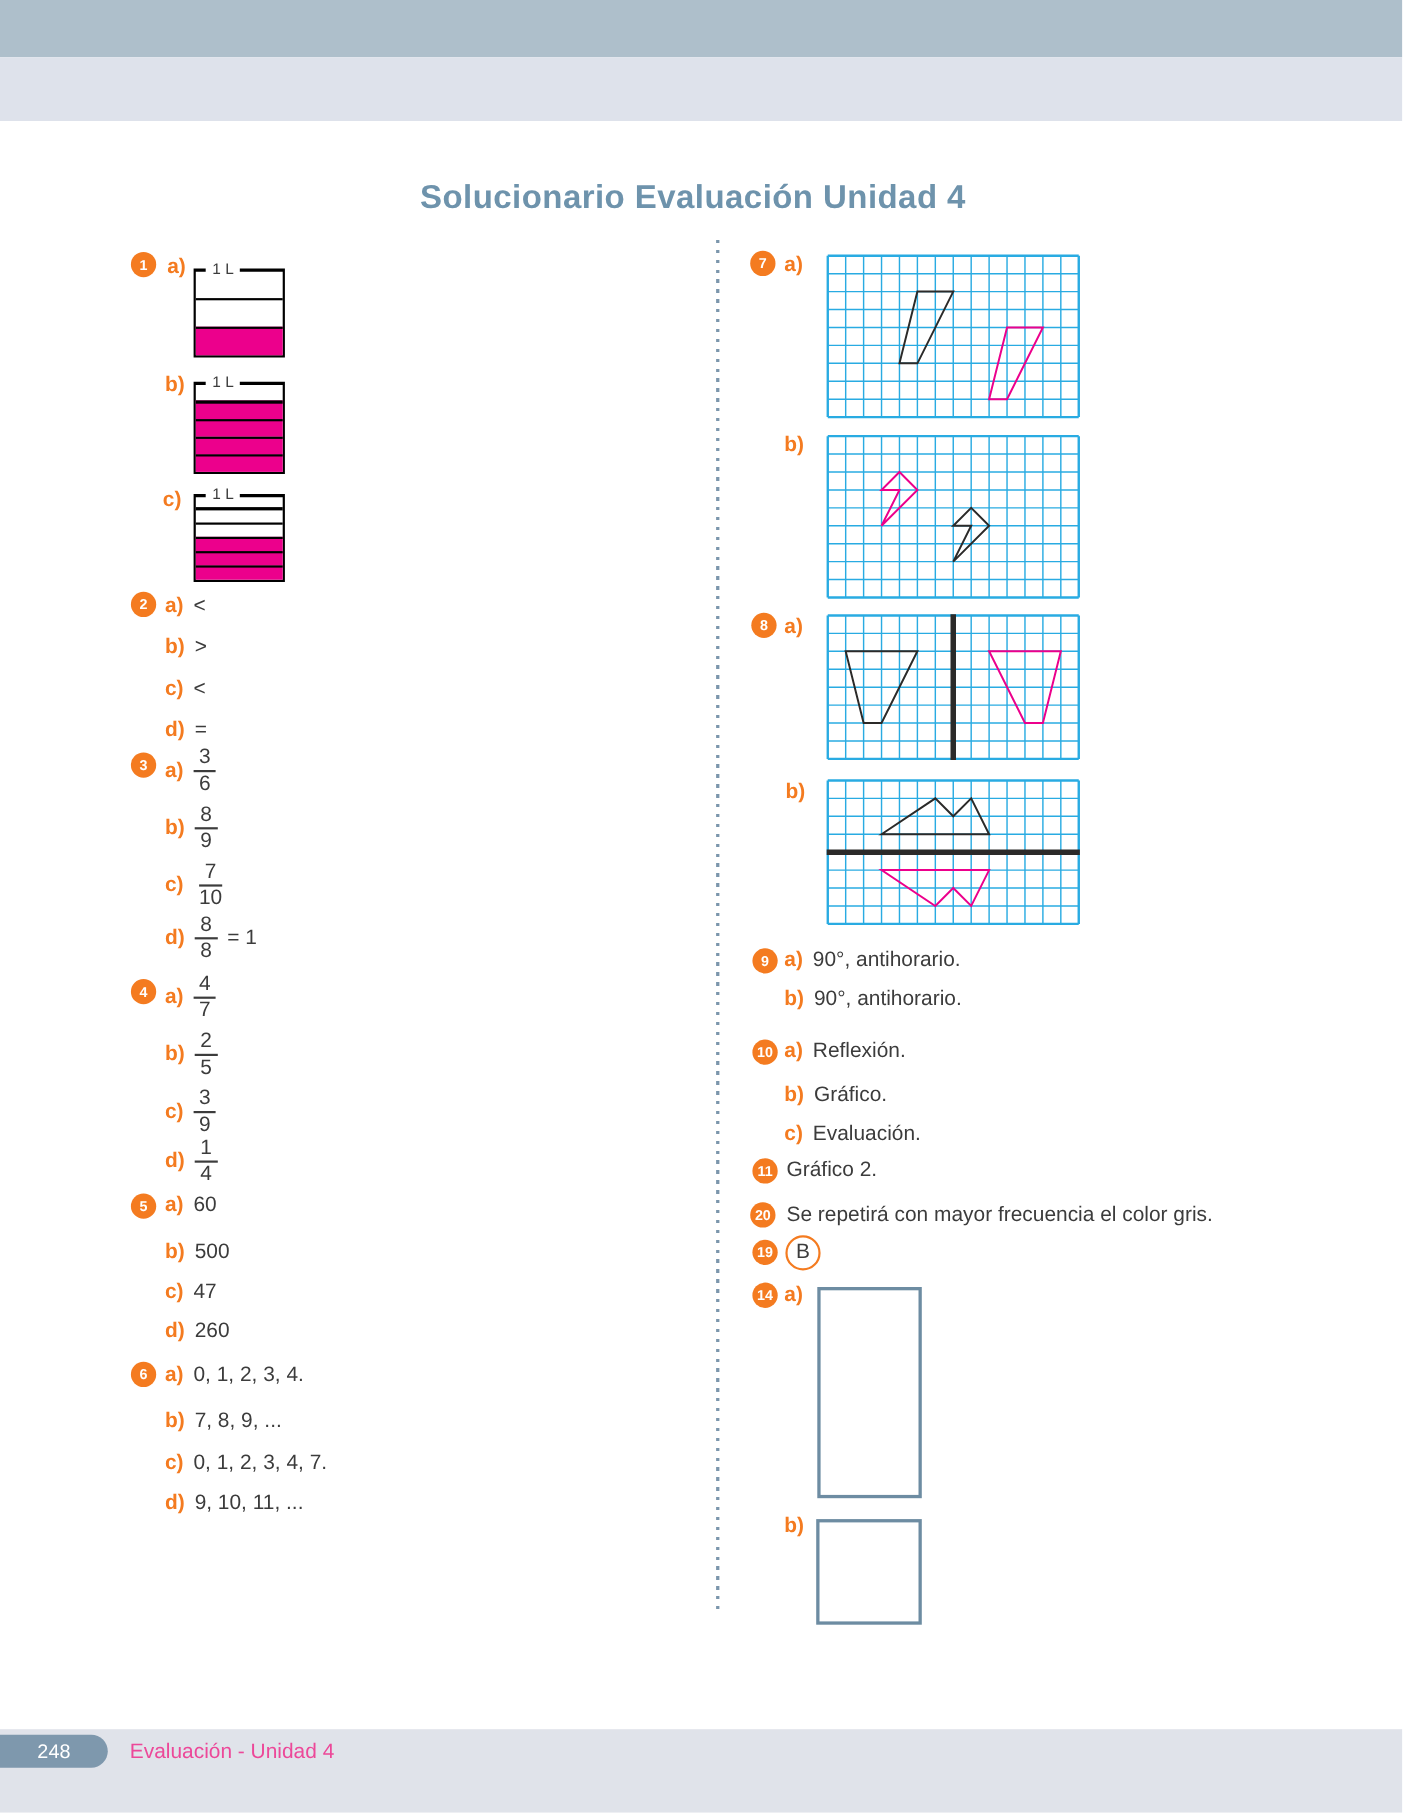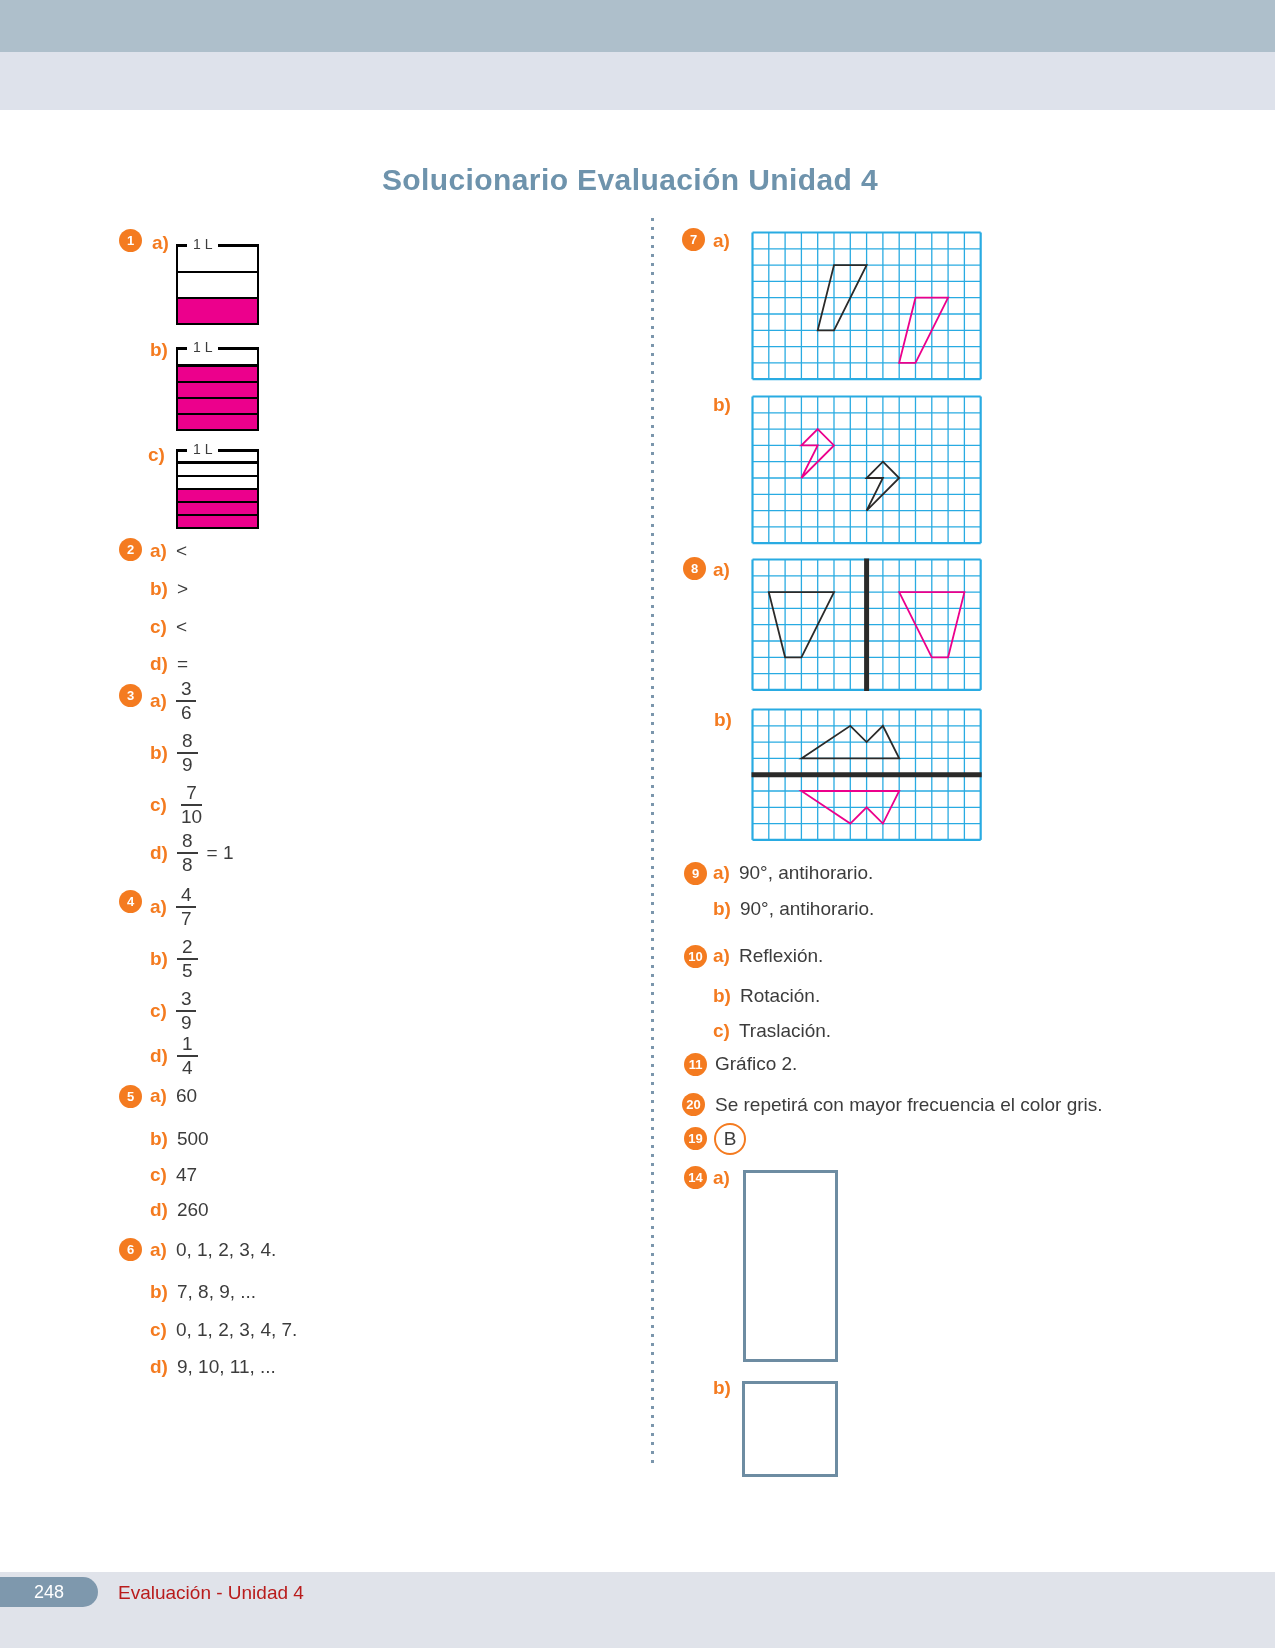--- a/index.html
+++ b/index.html
@@ -28,21 +28,21 @@
   .stripe.pink{background:#ec008c;}
   .stripe.sep{border-top:2px solid #000;}
   .stripe.thick{border-top:3px solid #000;}
   .grid{position:absolute;}
   .circle-b{position:absolute;width:28px;height:28px;border:2px solid #f47b20;border-radius:50%;
             display:flex;align-items:center;justify-content:center;font-size:19px;color:#3c3c3c;background:#fff;}
   .box{position:absolute;border:3px solid #6d8ca2;box-sizing:border-box;background:#fff;}
   .footer-band{position:absolute;left:0;top:1572px;width:100%;height:78px;background:#e0e3ea;}
   .footer-pill{position:absolute;left:0;top:1577px;width:98px;height:30px;background:#7e98ad;
                border-radius:0 15px 15px 0;color:#fff;display:flex;align-items:center;justify-content:center;font-size:18px;}
-  .footer-label{position:absolute;left:118px;top:1582px;font-size:19px;color:#b91c1c;}
+  .footer-label{position:absolute;left:118px;top:1582px;font-size:19px;color:#ec4899;}
 </style>
 </head>
 <body>
 
 <div class="page">
   <div class="bar1"></div>
   <div class="bar2"></div>
   <div class="title">Solucionario Evaluación Unidad 4</div>
   <div class="divider"></div>
 
@@ -326,25 +326,25 @@
     <span class="ans">90°, antihorario.</span>
   </div>
 
   <div class="badge" style="left:684px;top:945px">10</div>
   <div class="row" style="left:713px;top:946px">
     <span class="letter">a)</span>
     <span class="ans">Reflexión.</span>
   </div>
   <div class="row" style="left:713px;top:986px">
     <span class="letter">b)</span>
-    <span class="ans">Rotación.</span>
+    <span class="ans">Gráfico.</span>
   </div>
   <div class="row" style="left:713px;top:1021px">
     <span class="letter">c)</span>
-    <span class="ans">Traslación.</span>
+    <span class="ans">Evaluación.</span>
   </div>
 
   <div class="badge" style="left:684px;top:1053px">11</div>
   <span class="ans abs" style="left:715px;top:1054px">Gráfico 2.</span>
 
   <div class="badge" style="left:682px;top:1093px">20</div>
   <span class="ans abs" style="left:715px;top:1095px">Se repetirá con mayor frecuencia el color gris.</span>
 
   <div class="badge" style="left:684px;top:1127px">19</div>
   <div class="circle-b" style="left:714px;top:1123px">B</div>

